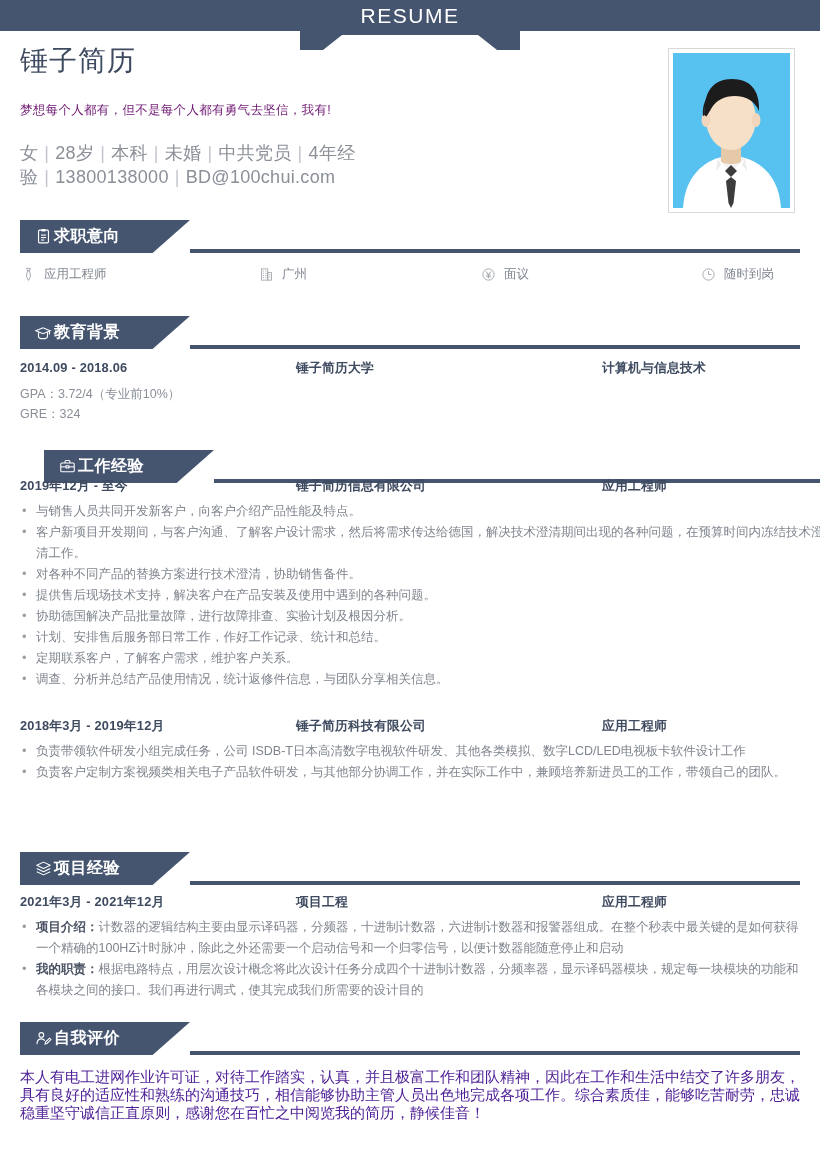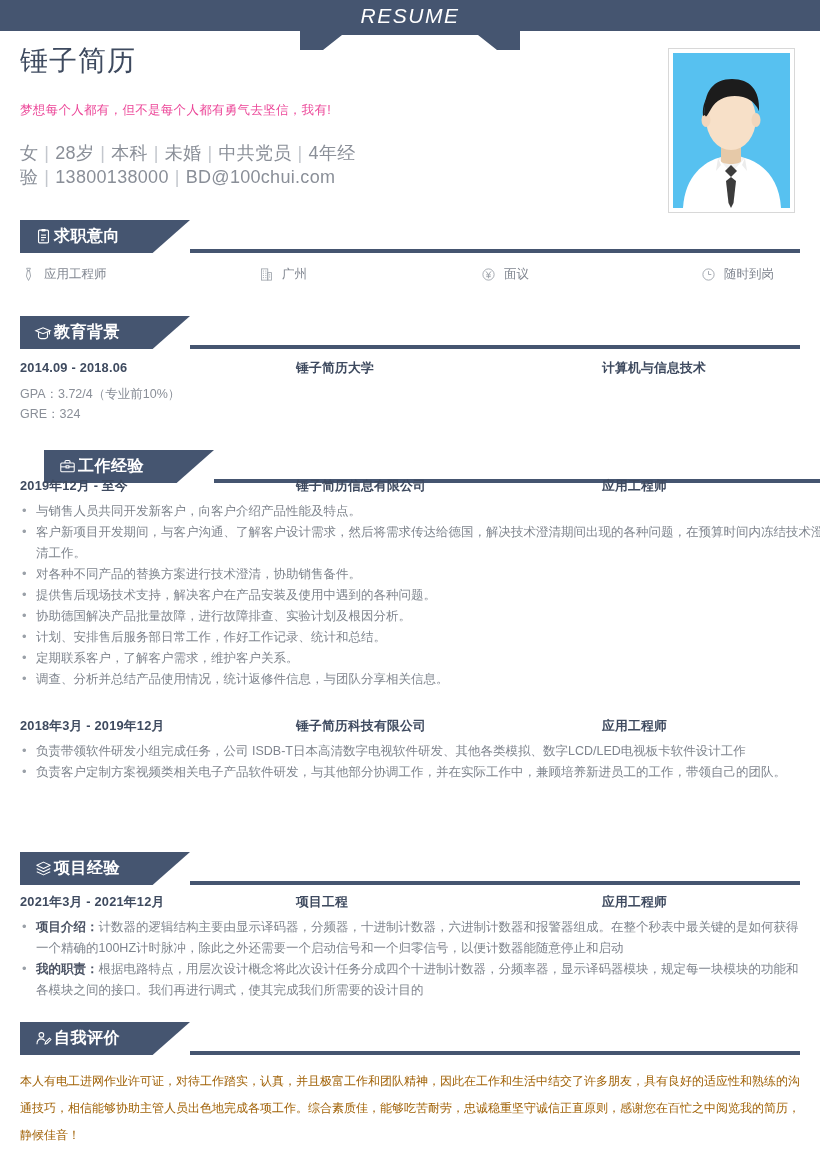--- a/index.html
+++ b/index.html
@@ -43,40 +43,39 @@
     position: absolute;
     top: 0; left: 300px;
     width: 220px;
     height: 31px;
     line-height: 31px;
     text-align: center;
     color: #fff;
     font-size: 21px;
     letter-spacing: 1.5px;
     font-weight: 400;
-    font-style: italic;
   }
 
   
   .profile {
     position: absolute;
     top: 42px;
     left: 20px;
     width: 620px;
   }
   .name {
     font-size: 28px;
     color: #3e4a5f;
     font-weight: 400;
     margin: 0 0 22px 0;
     letter-spacing: 1px;
   }
   .slogan {
     font-size: 12.5px;
-    color: #ec4899;
+    color: #701a75;
     margin: 0 0 22px 0;
     letter-spacing: .3px;
   }
   .meta {
     font-size: 18px;
     color: #8a8f98;
     letter-spacing: .3px;
   }
   .meta .sep {
     color: #c3c7cd;
@@ -202,23 +201,23 @@
     content: "•";
     position: absolute;
     left: 2px;
     top: -1px;
     color: #9aa0a8;
     font-size: 13px;
   }
   ul.bullets li b { color: #4a5263; font-weight: bold; }
 
   .para {
-    font-size: 12px;
-    line-height: 27px;
-    color: #a16207;
+    font-size: 15px;
+    line-height: 18px;
+    color: #4c1d95;
   }
 </style>
 </head>
 <body>
 
 <div class="page">
 
   <div class="topbar"></div>
   <div class="banner-tab"></div>
   <div class="banner-title">RESUME</div>

